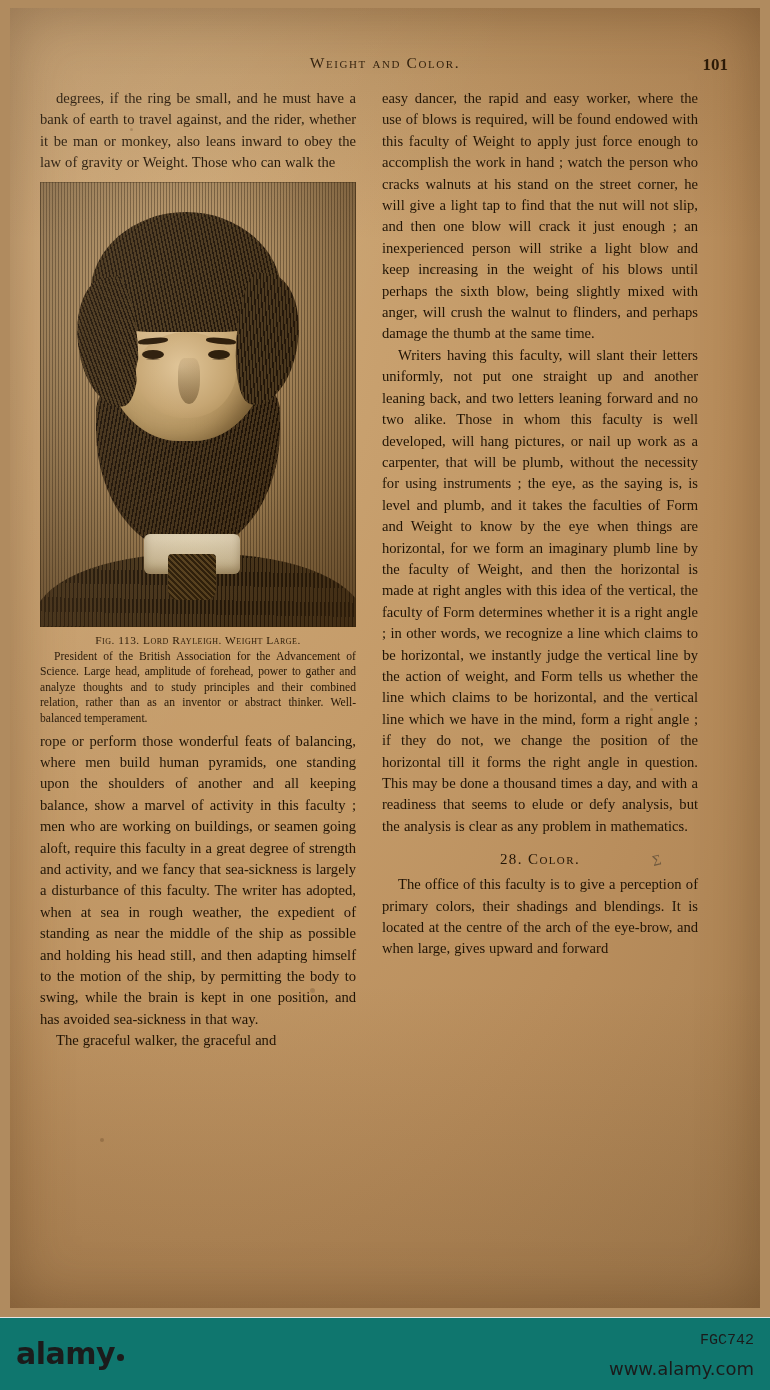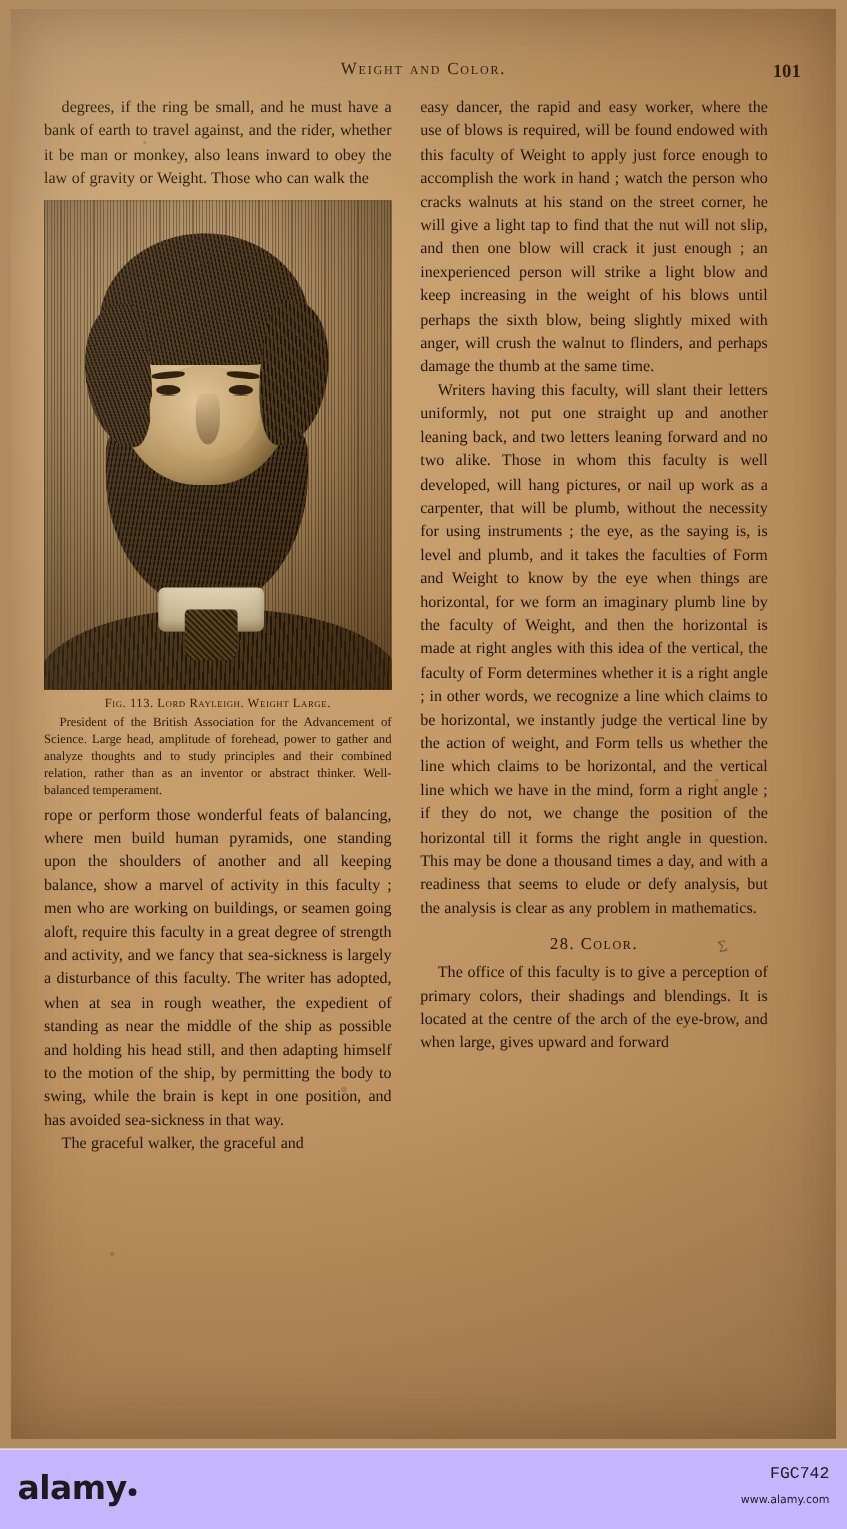--- a/index.html
+++ b/index.html
@@ -262,21 +262,21 @@
     opacity: 0.75;
   }
 
   
   .footer {
     position: absolute;
     left: 0;
     top: 1317px;
     width: 770px;
     height: 73px;
-    background: #c4b5fd;
+    background: #0f766e;
     border-top: 1px solid #e3e3e3;
   }
   .footer-inner {
     position: relative;
     width: 100%;
     height: 100%;
   }
   .alamy-logo {
     position: absolute;
     left: 16px;
@@ -293,21 +293,21 @@
     border-radius: 50%;
     background: #1b1b1b;
     margin-left: 2px;
     vertical-align: 3px;
   }
   .alamy-url {
     position: absolute;
     right: 16px;
     top: 40px;
     font-family: "DejaVu Sans", sans-serif;
-    font-size: 10px;
+    font-size: 18px;
     color: #1b1b1b;
   }
   .alamy-id {
     position: absolute;
     right: 16px;
     top: 14px;
     font-family: Liberation Mono, monospace;
     font-size: 15px;
     color: #1b1b1b;
   }

